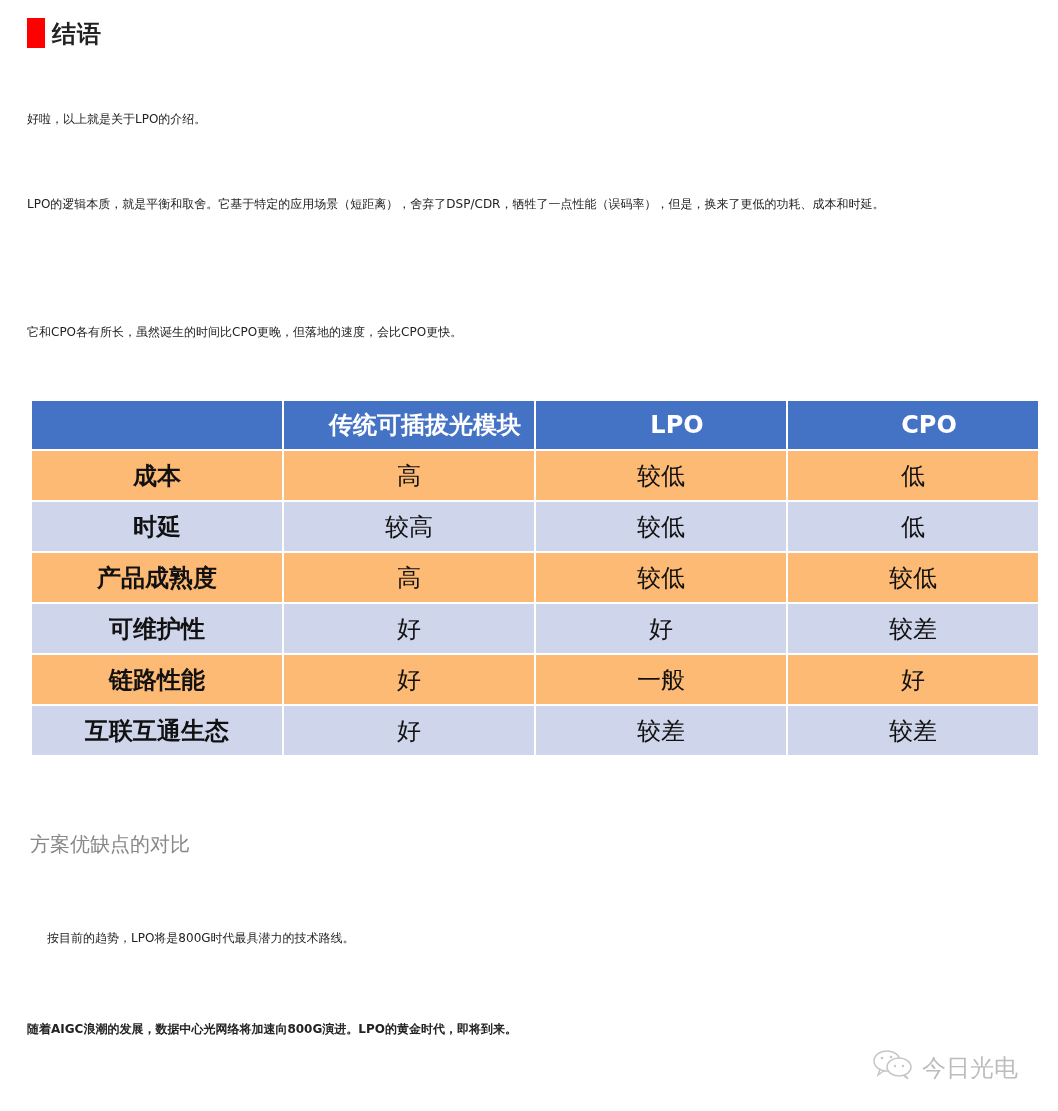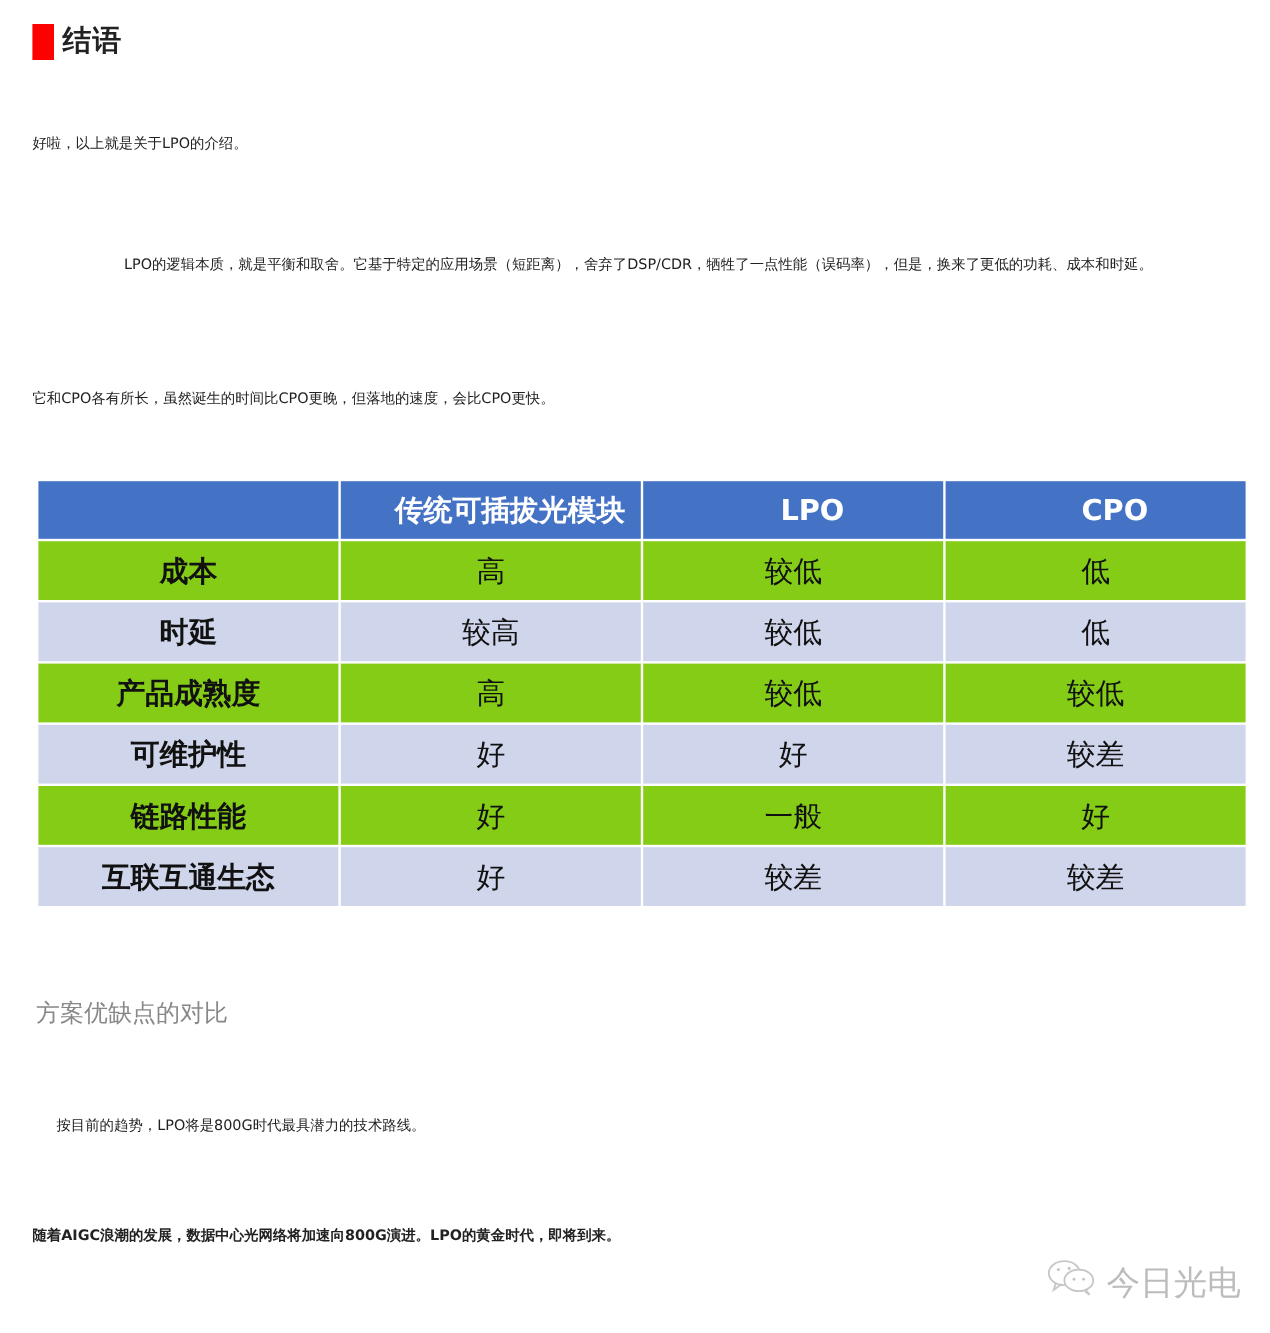--- a/index.html
+++ b/index.html
@@ -14,21 +14,21 @@
     overflow: hidden;
     font-family: "DejaVu Sans", "Liberation Sans", sans-serif;
     color: #222222;
   }
   .section-heading {
     position: absolute;
     left: 27px;
     top: 18px;
     height: 32px;
     display: flex;
-    align-items: flex-end;
+    align-items: flex-start;
   }
   .heading-bar {
     width: 18px;
     height: 30px;
     background: #ff0000;
     margin-right: 7px;
   }
   .heading-text {
     font-size: 24px;
     font-weight: bold;
@@ -38,21 +38,21 @@
   .para {
     position: absolute;
     left: 27px;
     width: 1010px;
     font-size: 12px;
     line-height: 40px;
     color: #222222;
     margin: 0;
   }
   .p1 { top: 99px; }
-  .p2 { top: 200px; text-align: center; }
+  .p2 { top: 184px; }
   .p3 { top: 312px; }
   .p4 { top: 918px; margin-left: 20px; }
   .p5 { top: 1009px; font-weight: bold; }
 
   .table-wrap {
     position: absolute;
     left: 30px;
     top: 399px;
     width: 1008px;
   }
@@ -73,21 +73,21 @@
     color: #ffffff;
     font-weight: bold;
     height: 48px;
     padding-left: 32px;
   }
   table.compare td {
     height: 49px;
     color: #111111;
   }
   table.compare tr.odd td { background: #cfd5ea; }
-  table.compare tr.even td { background: #84cc16; }
+  table.compare tr.even td { background: #fdba74; }
   table.compare td.row-label { font-weight: bold; }
 
   col.c0 { width: 252px; }
   col.c1 { width: 252px; }
   col.c2 { width: 252px; }
   col.c3 { width: 252px; }
 
   .caption {
     position: absolute;
     left: 30px;
@@ -98,21 +98,21 @@
     color: #888888;
   }
 
   .watermark {
     position: absolute;
     left: 872px;
     top: 1049px;
     display: flex;
     align-items: center;
     color: #b9b9b9;
-    font-size: 28px;
+    font-size: 24px;
     opacity: 0.95;
   }
   .watermark svg { margin-right: 8px; }
 </style>
 </head>
 <body>
 
 <div class="section-heading">
   <div class="heading-bar"></div>
   <span class="heading-text">结语</span>

